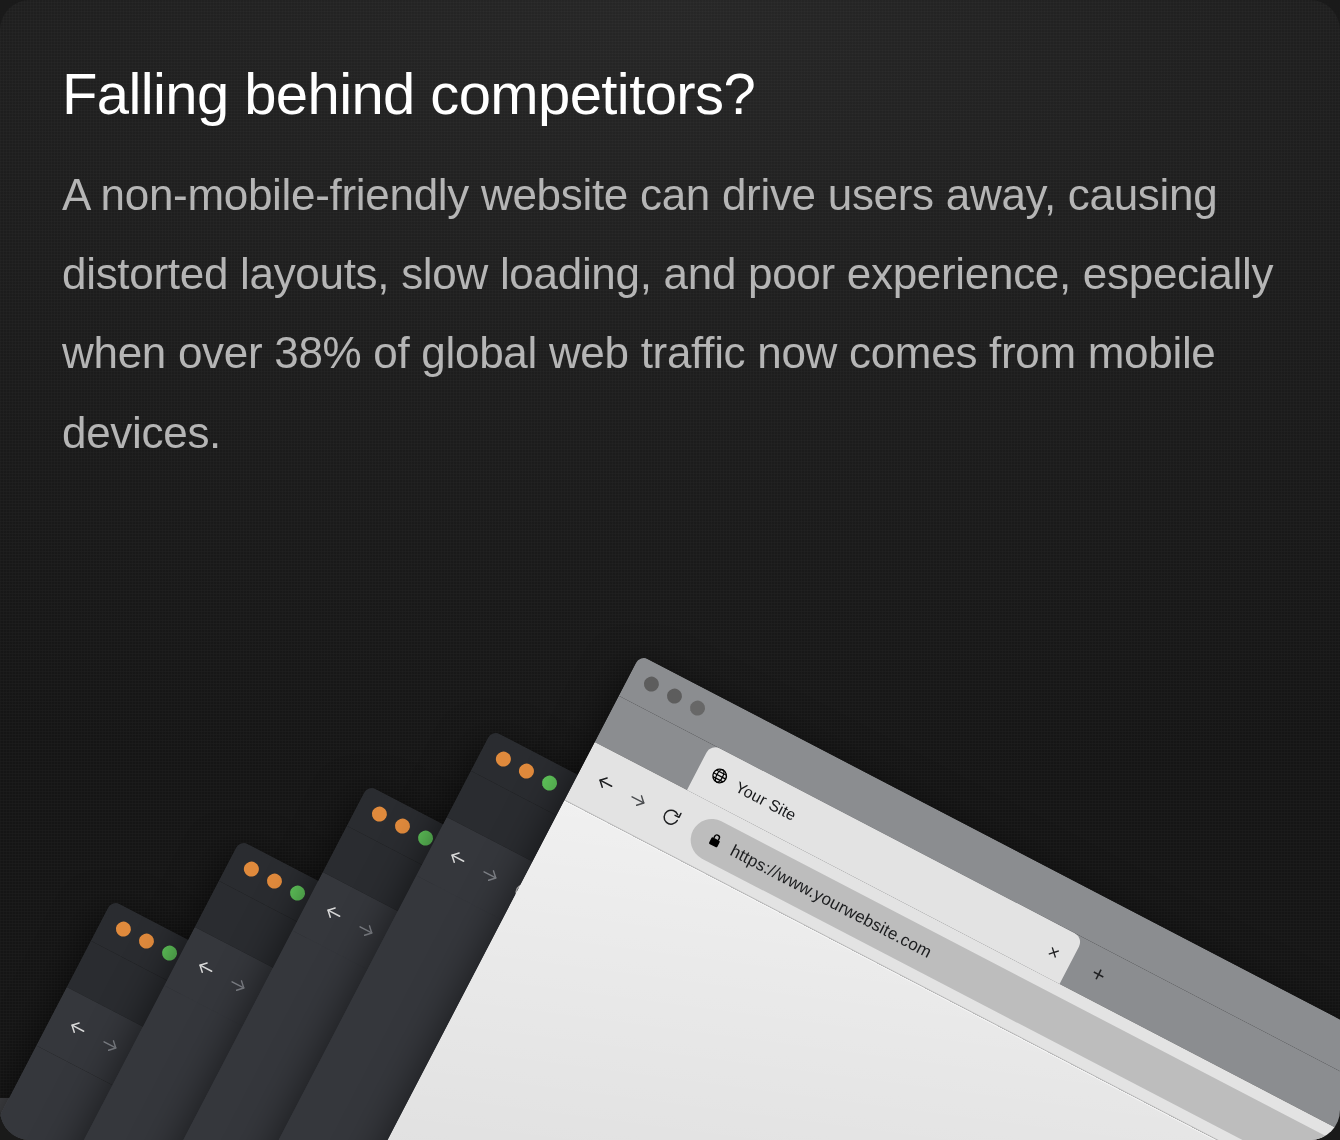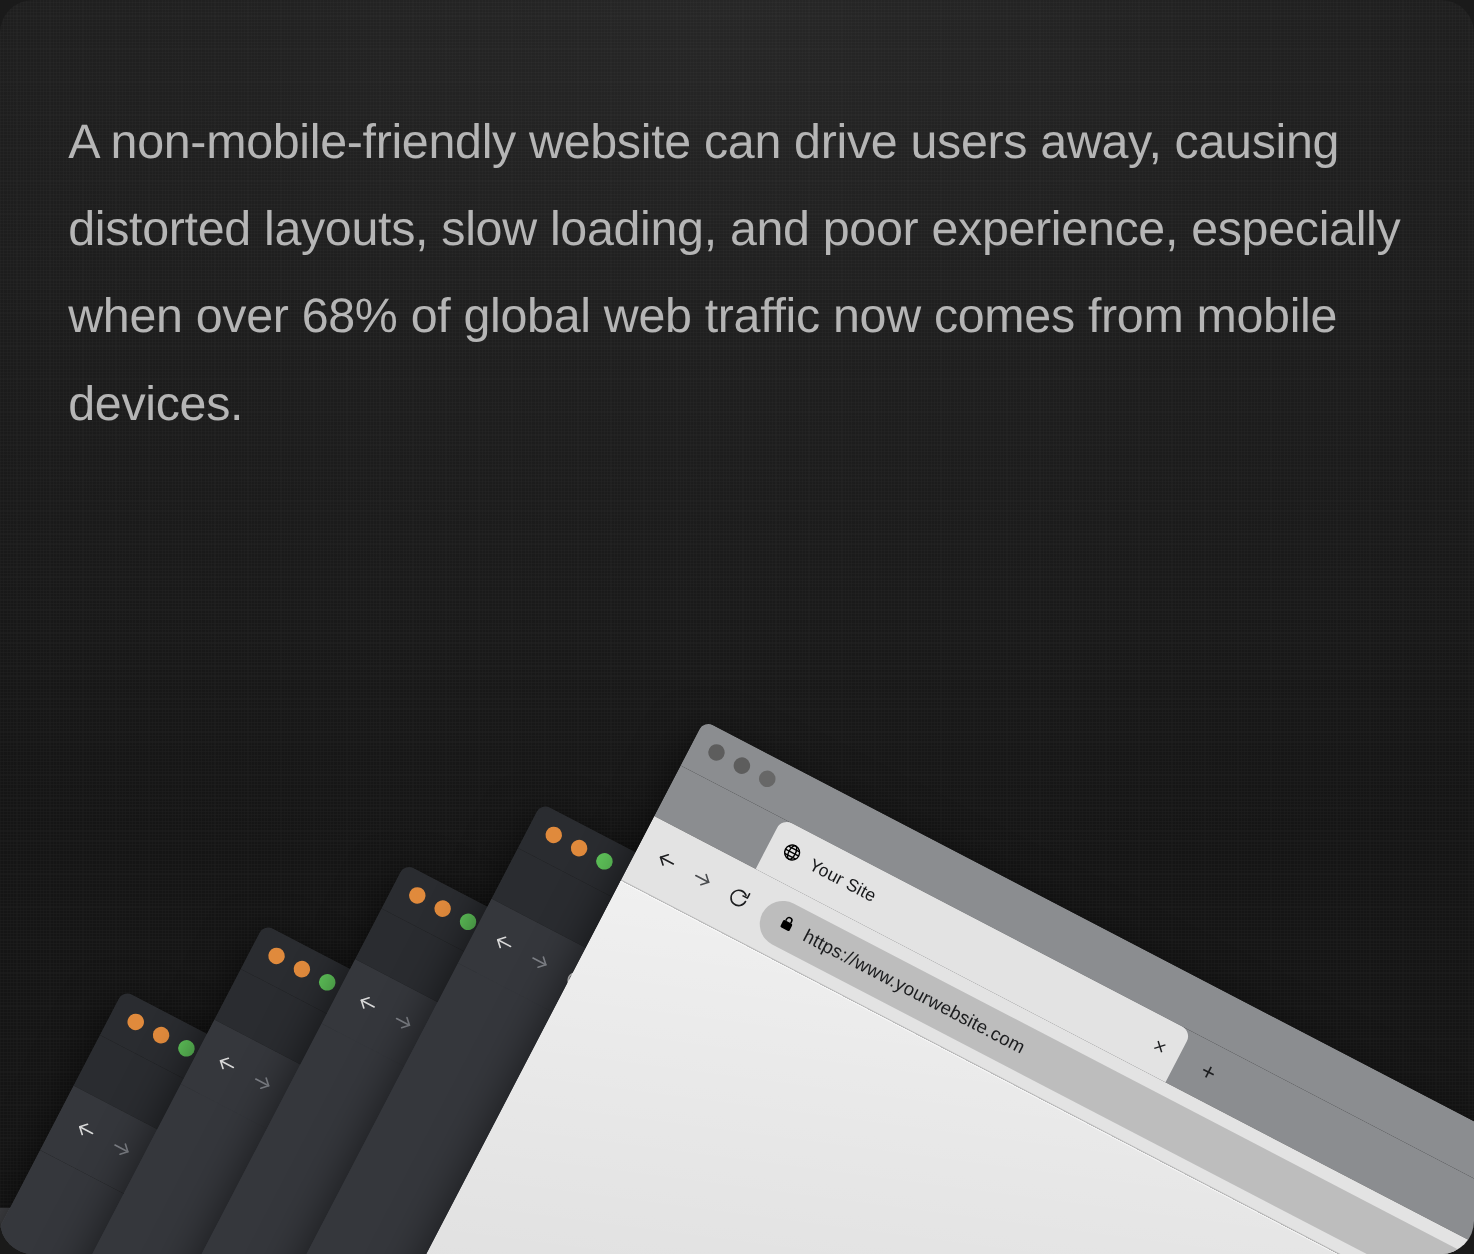--- a/index.html
+++ b/index.html
@@ -535,17 +535,18 @@
           </span>
           <span class="url-text">https://www.yourwebsite.com</span>
         </div>
       </div>
       <div class="page"></div>
     </div>
 
   </div>
 
   <div id="copy">
-    <p id="body-copy">A non-mobile-friendly website can drive users away, causing distorted layouts, slow loading, and poor experience, especially when over 68% of global web traffic now comes from mobile devices.</p>
+    <h1 id="headline">Falling behind competitors?</h1>
+    <p id="body-copy">A non-mobile-friendly website can drive users away, causing distorted layouts, slow loading, and poor experience, especially when over 38% of global web traffic now comes from mobile devices.</p>
   </div>
 
   <div id="noise"></div>
 </div>
 
 </body></html>

